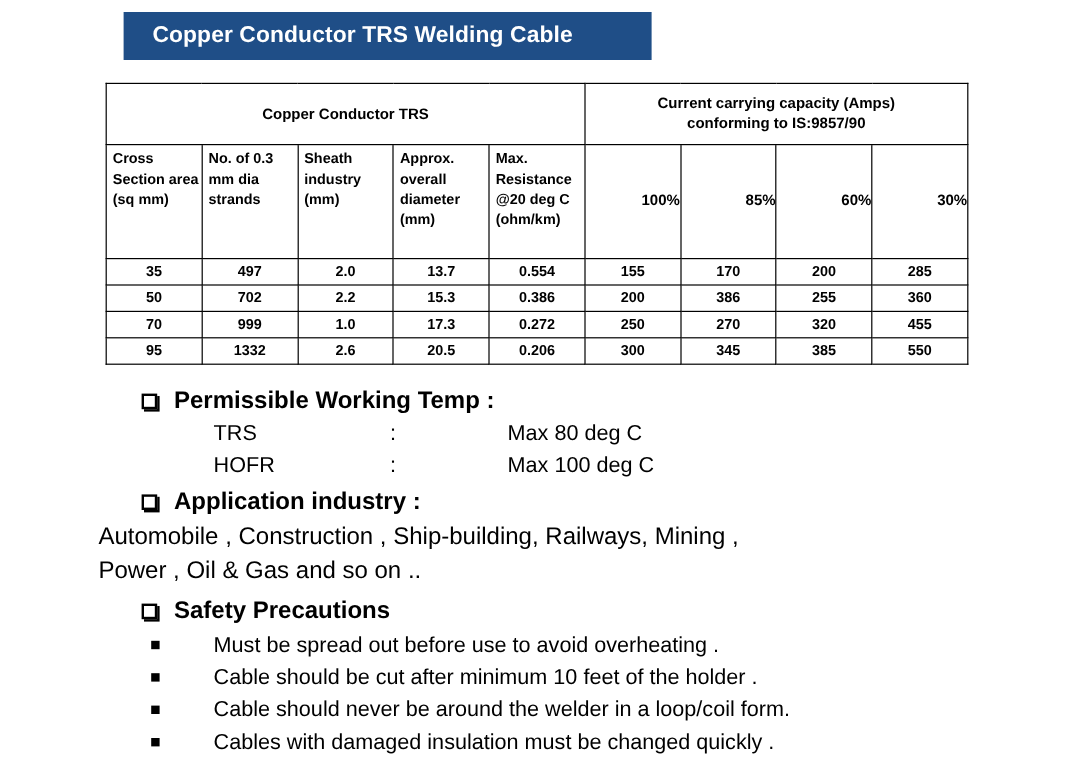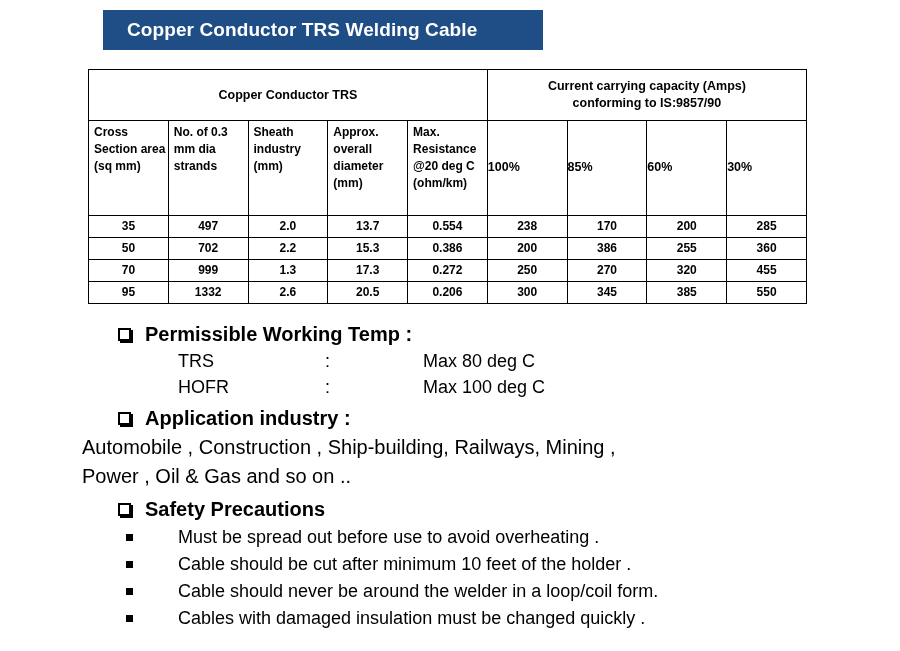--- a/index.html
+++ b/index.html
@@ -65,21 +65,21 @@
   #spec-table .col-head {
     font-size: 12px;
     font-weight: bold;
     line-height: 1.42;
     padding: 3px 0 3px 5px;
     height: 88px;
     vertical-align: top;
     text-align: left;
   }
   #spec-table .col-head.pct {
-    text-align: left;
+    text-align: right;
     vertical-align: middle;
     padding: 0;
     font-size: 12.5px;
   }
   #spec-table td.cell {
     text-align: center;
     vertical-align: middle;
     font-size: 12px;
     font-weight: bold;
     height: 21px;
@@ -206,40 +206,40 @@
       <td class="col-head pct" style="width:70px">60%</td>
       <td class="col-head pct" style="width:74px">30%</td>
     </tr>
 
     <tr>
       <td class="cell">35</td>
       <td class="cell">497</td>
       <td class="cell">2.0</td>
       <td class="cell">13.7</td>
       <td class="cell">0.554</td>
-      <td class="cell">238</td>
+      <td class="cell">155</td>
       <td class="cell">170</td>
       <td class="cell">200</td>
       <td class="cell">285</td>
     </tr>
     <tr>
       <td class="cell">50</td>
       <td class="cell">702</td>
       <td class="cell">2.2</td>
       <td class="cell">15.3</td>
       <td class="cell">0.386</td>
       <td class="cell">200</td>
       <td class="cell">386</td>
       <td class="cell">255</td>
       <td class="cell">360</td>
     </tr>
     <tr>
       <td class="cell">70</td>
       <td class="cell">999</td>
-      <td class="cell">1.3</td>
+      <td class="cell">1.0</td>
       <td class="cell">17.3</td>
       <td class="cell">0.272</td>
       <td class="cell">250</td>
       <td class="cell">270</td>
       <td class="cell">320</td>
       <td class="cell">455</td>
     </tr>
     <tr>
       <td class="cell">95</td>
       <td class="cell">1332</td>

